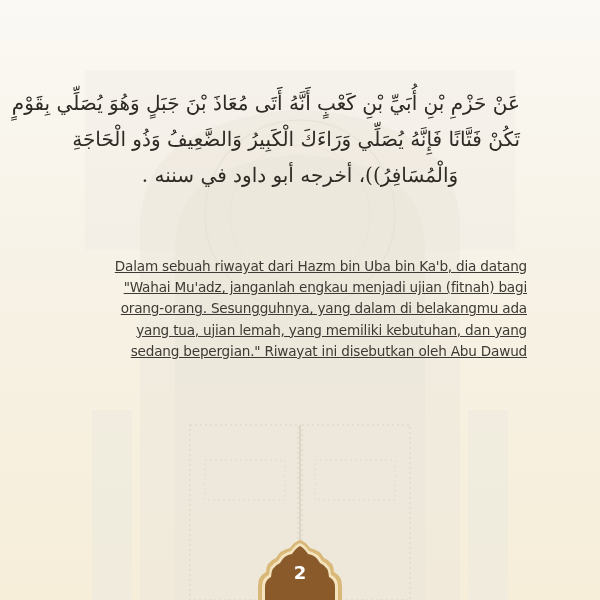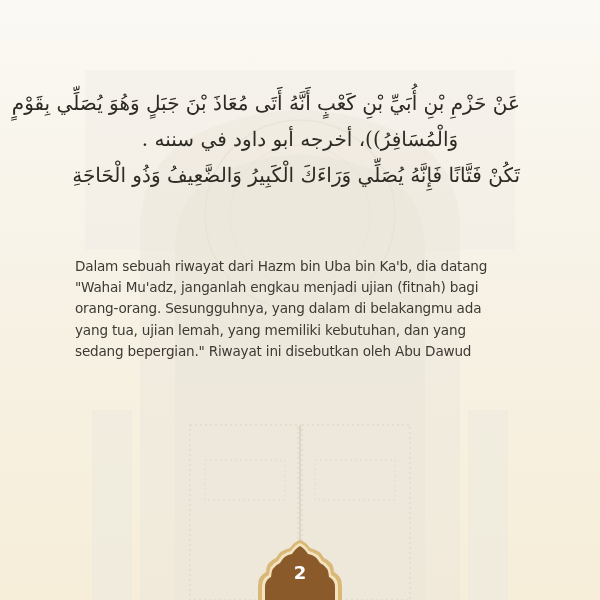--- a/index.html
+++ b/index.html
@@ -14,24 +14,25 @@
   .arabic-block {
     position: absolute; left: 80px; top: 61px; width: 440px;
     direction: rtl; text-align: center;
     font-family: "DejaVu Serif", serif;
     font-size: 20px; line-height: 36px; color: #2e2a24; margin-top: 24px;
   }
   .arabic-line { display: block; white-space: nowrap; }
 
   .translation {
     position: absolute; left: 75px; top: 256px; width: 452px;
-    text-align: left;
+    text-align: right;
     font-family: "DejaVu Sans", sans-serif;
     font-size: 13.6px; line-height: 21.2px; color: #3d3a35;
     letter-spacing: -0.2px;
+    text-decoration: underline;
   }
   .translation span.line { display: block; white-space: nowrap; }
   .saw { display: inline-block; font-size: 11px; color: #8a8478; vertical-align: 1px; }
 
   .page-badge {
     position: absolute; left: 250px; top: 538px; width: 100px; height: 62px;
   }
   .page-badge svg { position: absolute; left: 0; top: 0; }
   .page-number {
     position: absolute; left: 0; top: 24px; width: 100px; text-align: center;
@@ -58,22 +59,22 @@
     <rect x="92" y="410" width="40" height="190" fill="#ede9de" opacity="0.6"></rect>
     <rect x="468" y="410" width="40" height="190" fill="#ede9de" opacity="0.6"></rect>
 
     <circle cx="300" cy="215" r="95" fill="none" stroke="#e6e1d4" stroke-width="1.5" opacity="0.7"></circle>
     <circle cx="300" cy="215" r="70" fill="none" stroke="#e6e1d4" stroke-width="1" opacity="0.6"></circle>
   </svg>
 </div>
 
 <div class="arabic-block">
   <span class="arabic-line">عَنْ حَزْمِ بْنِ أُبَيِّ بْنِ كَعْبٍ أَنَّهُ أَتَى مُعَاذَ بْنَ جَبَلٍ وَهُوَ يُصَلِّي بِقَوْمٍ</span>
+  <span class="arabic-line">تَكُنْ فَتَّانًا فَإِنَّهُ يُصَلِّي وَرَاءَكَ الْكَبِيرُ وَالضَّعِيفُ وَذُو الْحَاجَةِ</span>
   <span class="arabic-line">وَالْمُسَافِرُ))، أخرجه أبو داود في سننه .</span>
-  <span class="arabic-line">تَكُنْ فَتَّانًا فَإِنَّهُ يُصَلِّي وَرَاءَكَ الْكَبِيرُ وَالضَّعِيفُ وَذُو الْحَاجَةِ</span>
 </div>
 
 <div class="translation">
   <span class="line">Dalam sebuah riwayat dari Hazm bin Uba bin Ka'b, dia datang</span>
   <span class="line">"Wahai Mu'adz, janganlah engkau menjadi ujian (fitnah) bagi</span>
   <span class="line">orang-orang. Sesungguhnya, yang dalam di belakangmu ada</span>
   <span class="line">yang tua, ujian lemah, yang memiliki kebutuhan, dan yang</span>
   <span class="line">sedang bepergian." Riwayat ini disebutkan oleh Abu Dawud</span>
 </div>
 

